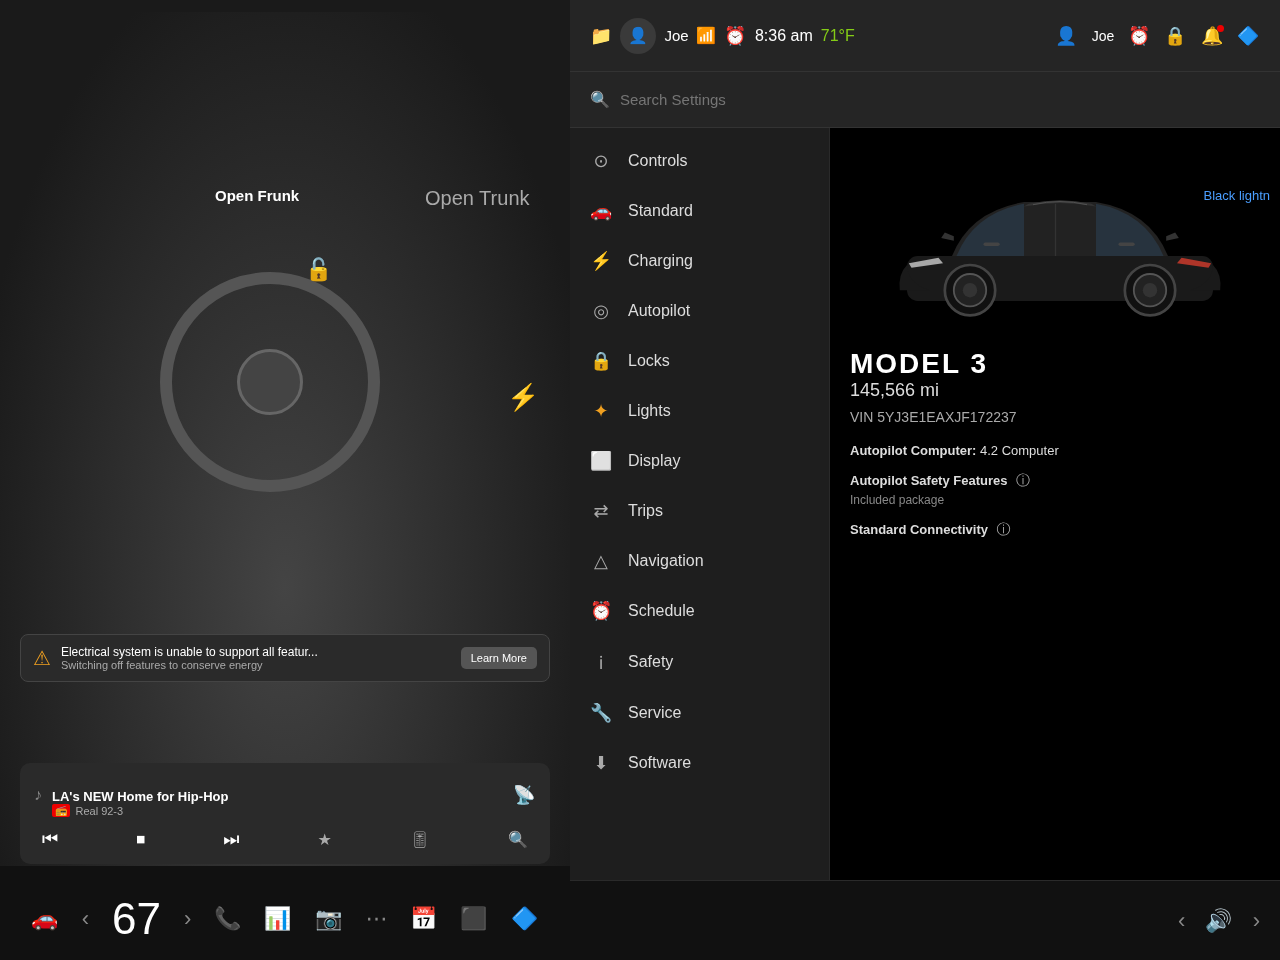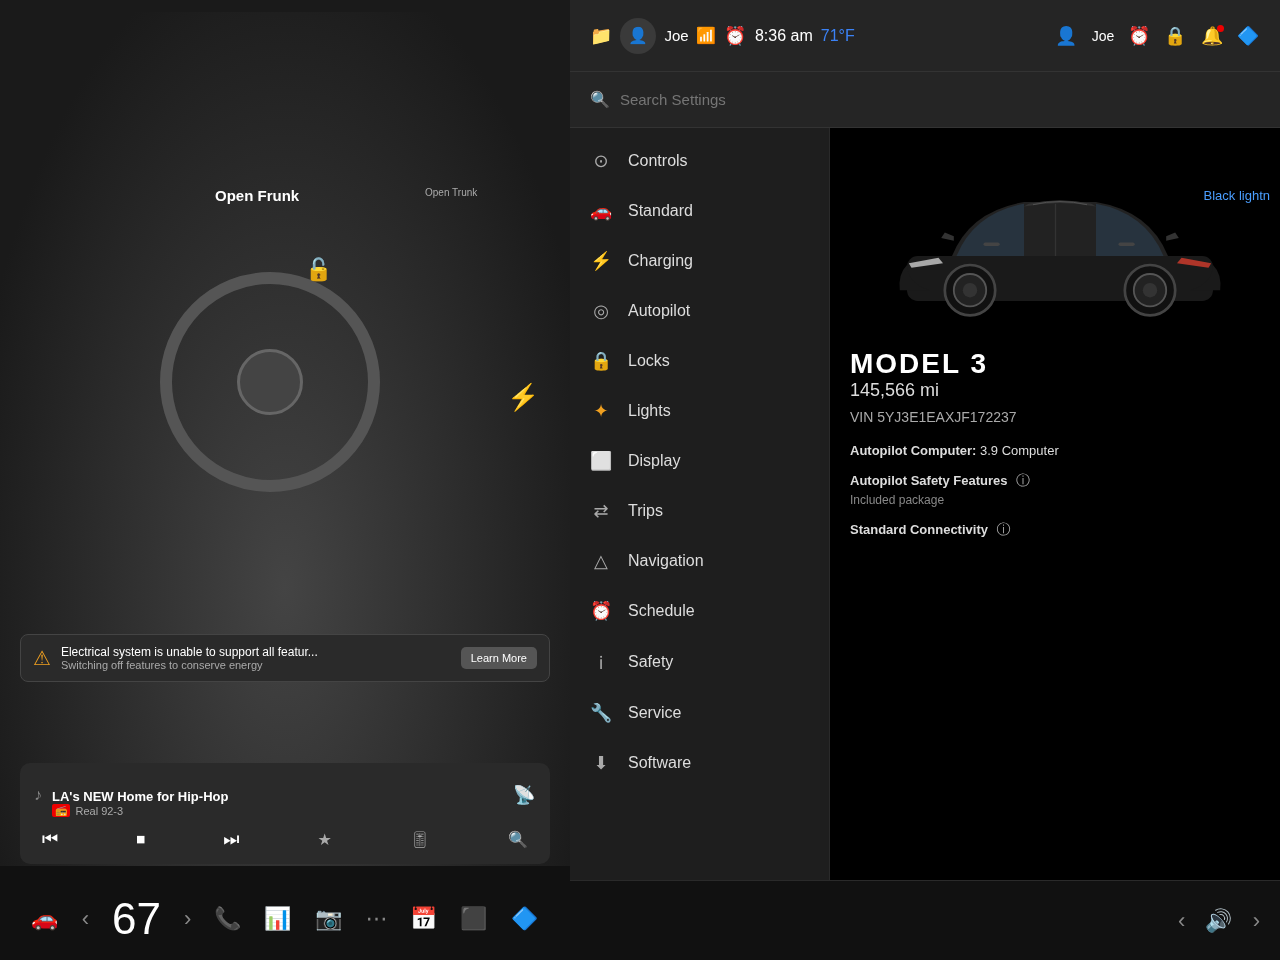--- a/index.html
+++ b/index.html
@@ -68,21 +68,21 @@
       left: 215px;
       color: #fff;
       font-size: 15px;
       font-weight: 600;
     }
     .trunk-label {
       position: absolute;
       top: 175px;
       left: 425px;
       color: #aaa;
-      font-size: 10px;
+      font-size: 20px;
       font-weight: 500;
     }
 
     
     .lock-icon-area {
       position: absolute;
       top: 245px;
       left: 305px;
       font-size: 22px;
       color: #ccc;
@@ -288,21 +288,21 @@
     .alarm-icon {
       color: #f0a020;
       font-size: 18px;
     }
     .time-display {
       color: #fff;
       font-size: 16px;
       font-weight: 500;
     }
     .temp-display {
-      color: #3b82f6;
+      color: #84cc16;
       font-size: 16px;
     }
     .status-bar-right {
       display: flex;
       align-items: center;
       gap: 14px;
     }
     .top-icon {
       font-size: 18px;
       color: #aaa;
@@ -735,21 +735,21 @@
       </div>
 
       <div class="black-lightning-badge">Black lightn</div>
 
       <div class="car-info">
         <div class="car-model">MODEL 3</div>
         <div class="car-mileage">145,566 mi</div>
         <div class="car-vin">VIN 5YJ3E1EAXJF172237</div>
         <div class="car-spec-row">
           <span class="spec-label">Autopilot Computer: </span>
-          <span class="spec-value">3.9 Computer</span>
+          <span class="spec-value">4.2 Computer</span>
         </div>
         <div class="car-spec-row">
           <span class="spec-label">Autopilot Safety Features</span>
           <span style="color:#aaa;font-size:14px;margin-left:4px;">ⓘ</span>
           <br>
           <span class="spec-note">Included package</span>
         </div>
         <div class="car-spec-row">
           <span class="spec-label">Standard Connectivity</span>
           <span style="color:#aaa;font-size:14px;margin-left:4px;">ⓘ</span>

